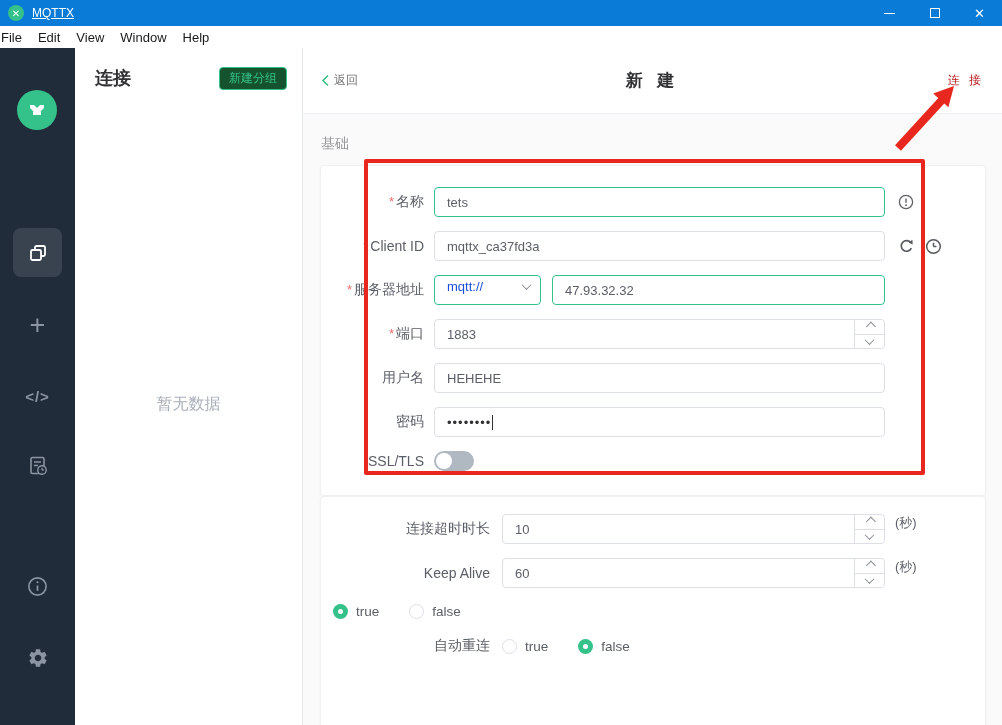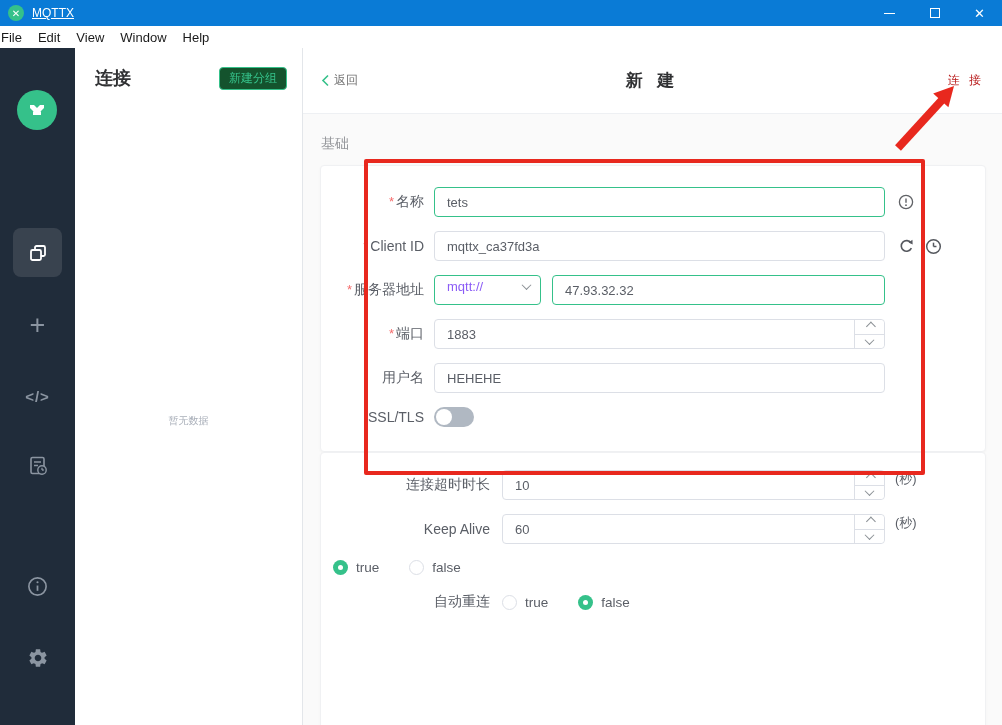--- a/index.html
+++ b/index.html
@@ -37,21 +37,21 @@
   .sb-script { top:406px; }
   .sb-info { top:527px; }
   .sb-gear { top:599px; }
 
   
   .conn-panel { width:228px; background:#fff; border-right:1px solid #e3e6ea; position:relative; flex:none; }
   .conn-header { display:flex; align-items:center; justify-content:space-between; padding:18px 15px 0 20px; }
   .conn-title { font-size:18px; font-weight:bold; color:#303133; }
   .new-group-btn { border:1px solid #35c18a; color:#35c18a; background:#14532d; border-radius:4px;
                    font-size:12px; padding:2px 9px; cursor:pointer; font-family:inherit; }
-  .empty-text { position:absolute; top:366px; width:100%; text-align:center; color:#a9afb9; font-size:10px; }
+  .empty-text { position:absolute; top:346px; width:100%; text-align:center; color:#a9afb9; font-size:16px; }
 
   
   .main { flex:1; background:#fafafa; display:flex; flex-direction:column; min-width:0; }
   .main-header { height:66px; background:#fff; border-bottom:1px solid #eef0f3; display:flex; align-items:center;
                  padding:0 18px; position:relative; flex:none; }
   .back-link { color:#737373; font-size:12px; display:flex; align-items:center; gap:4px; cursor:pointer; }
   .main-title { position:absolute; left:50%; transform:translateX(-50%); font-size:17px; font-weight:bold;
                 color:#303133; letter-spacing:5px; }
   .connect-link { margin-left:auto; color:#b91c1c; font-size:12px; letter-spacing:3px; cursor:pointer; }
 
@@ -82,21 +82,21 @@
   .num-wrap .inp { padding-right:40px; }
   .spinner { position:absolute; right:1px; top:1px; width:30px; height:28px; border-left:1px solid #dcdfe6;
              display:flex; flex-direction:column; border-radius:0 4px 4px 0; overflow:hidden; }
   .spin-btn { flex:1; background:#fff; display:flex; align-items:center; justify-content:center; cursor:pointer; }
   .spin-btn + .spin-btn { border-top:1px solid #dcdfe6; }
   .chev { width:7px; height:7px; border-left:1.5px solid #8b9095; border-bottom:1.5px solid #8b9095; }
   .chev.up { transform:rotate(135deg) translate(-1px,-1px); }
   .chev.down { transform:rotate(-45deg) translate(1px,-1px); }
 
   .select-box { width:107px; height:30px; border:1px solid #35c18a; border-radius:4px; display:flex;
-                align-items:center; padding:0 10px 8px 12px; font-size:13px; color:#8b5cf6; background:#fff;
+                align-items:center; padding:0 10px 8px 12px; font-size:13px; color:#1d4ed8; background:#fff;
                 justify-content:space-between; cursor:pointer; flex:none; }
   .host-input { margin-left:11px; flex:1; }
 
   .pwd-box { display:flex; align-items:center; letter-spacing:1px; font-size:13px; color:#303133; }
   .cursor-bar { display:inline-block; width:1px; height:15px; background:#303133; margin-left:1px; }
 
   .toggle { width:40px; height:20px; border-radius:10px; background:#b0b8c2; position:relative; cursor:pointer; }
   .toggle .knob { position:absolute; left:2px; top:2px; width:16px; height:16px; border-radius:50%; background:#fff; }
 
   .unit { margin-left:10px; font-size:13px; color:#5a5e66; }
@@ -273,20 +273,29 @@
           </div>
         </div>
 
         <div class="form-row">
           <div class="f-label">用户名</div>
           <div class="f-controls w-basic">
             <input class="inp" value="HEHEHE" style="">
           </div>
         </div>
 
+        <div class="form-row">
+          <div class="f-label">密码</div>
+          <div class="f-controls w-basic">
+            <div class="inp pwd-box">
+              <span>••••••••</span>
+                <span class="cursor-bar"></span>
+            </div>
+          </div>
+        </div>
 
         <div class="form-row" style="margin-bottom:4px;">
           <div class="f-label">SSL/TLS</div>
           <div class="f-controls w-basic">
             <div class="toggle">
                 <div class="knob"></div>
               </div>
           </div>
         </div>
       </div>

